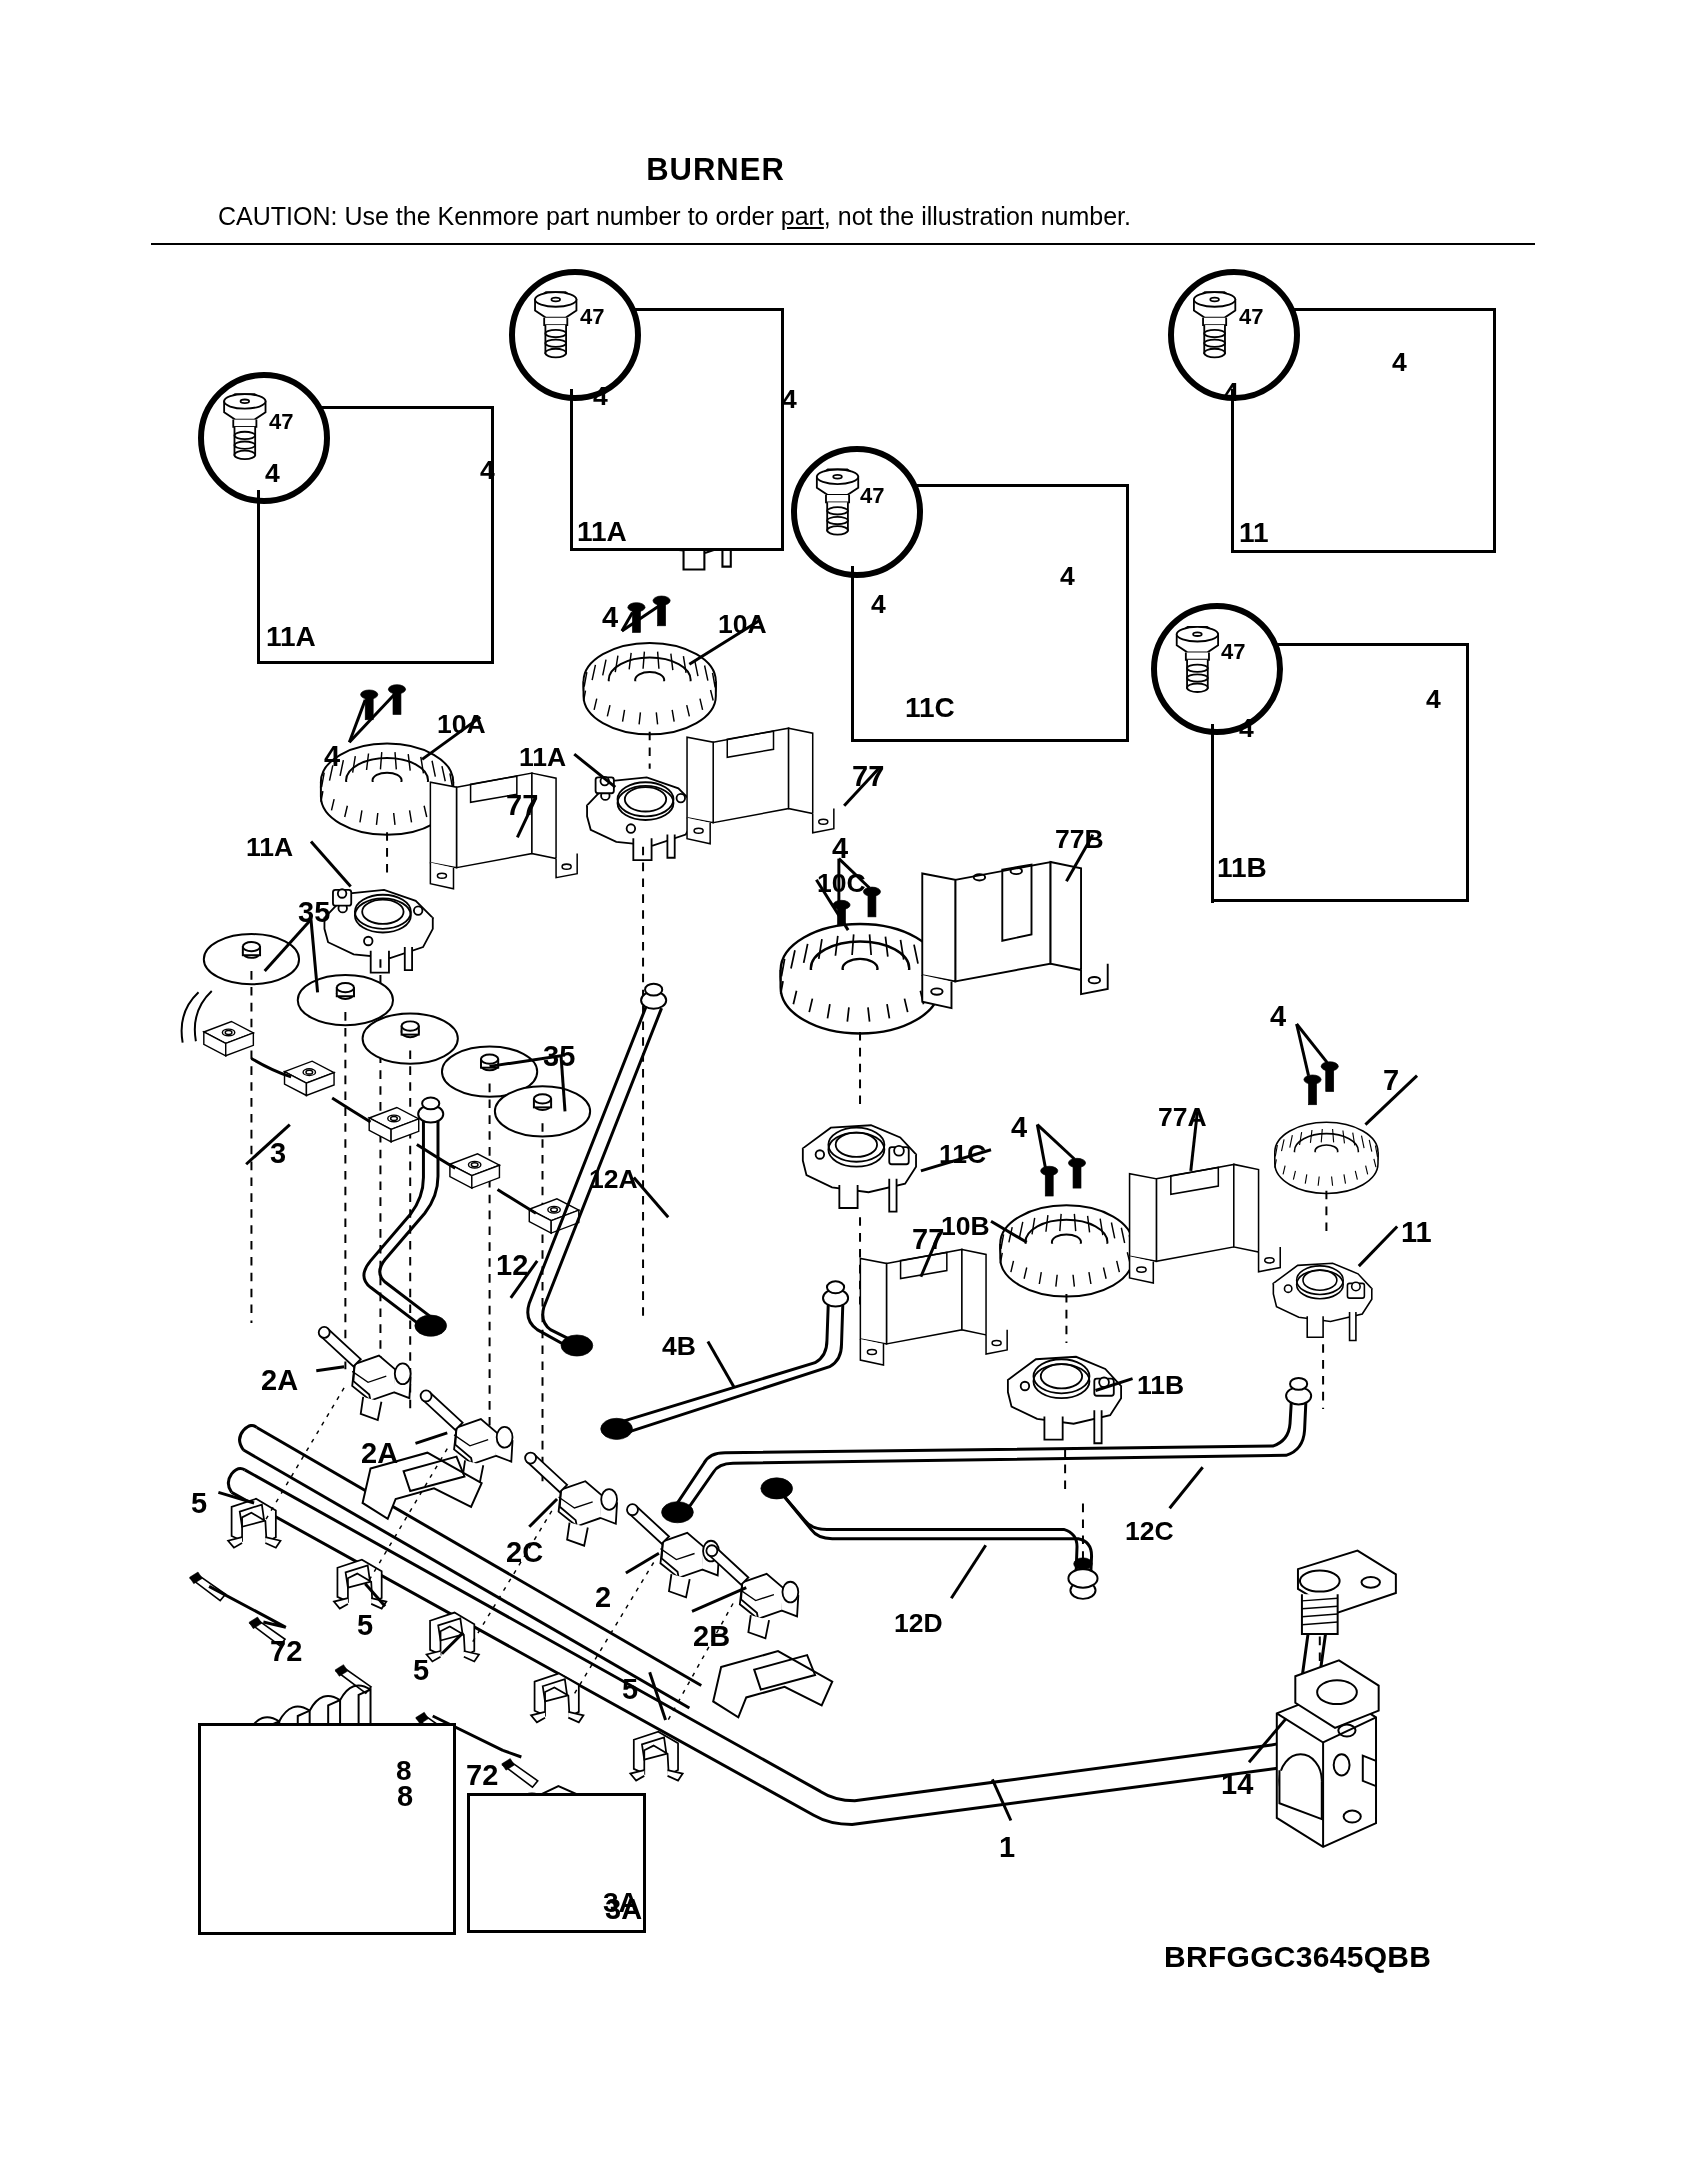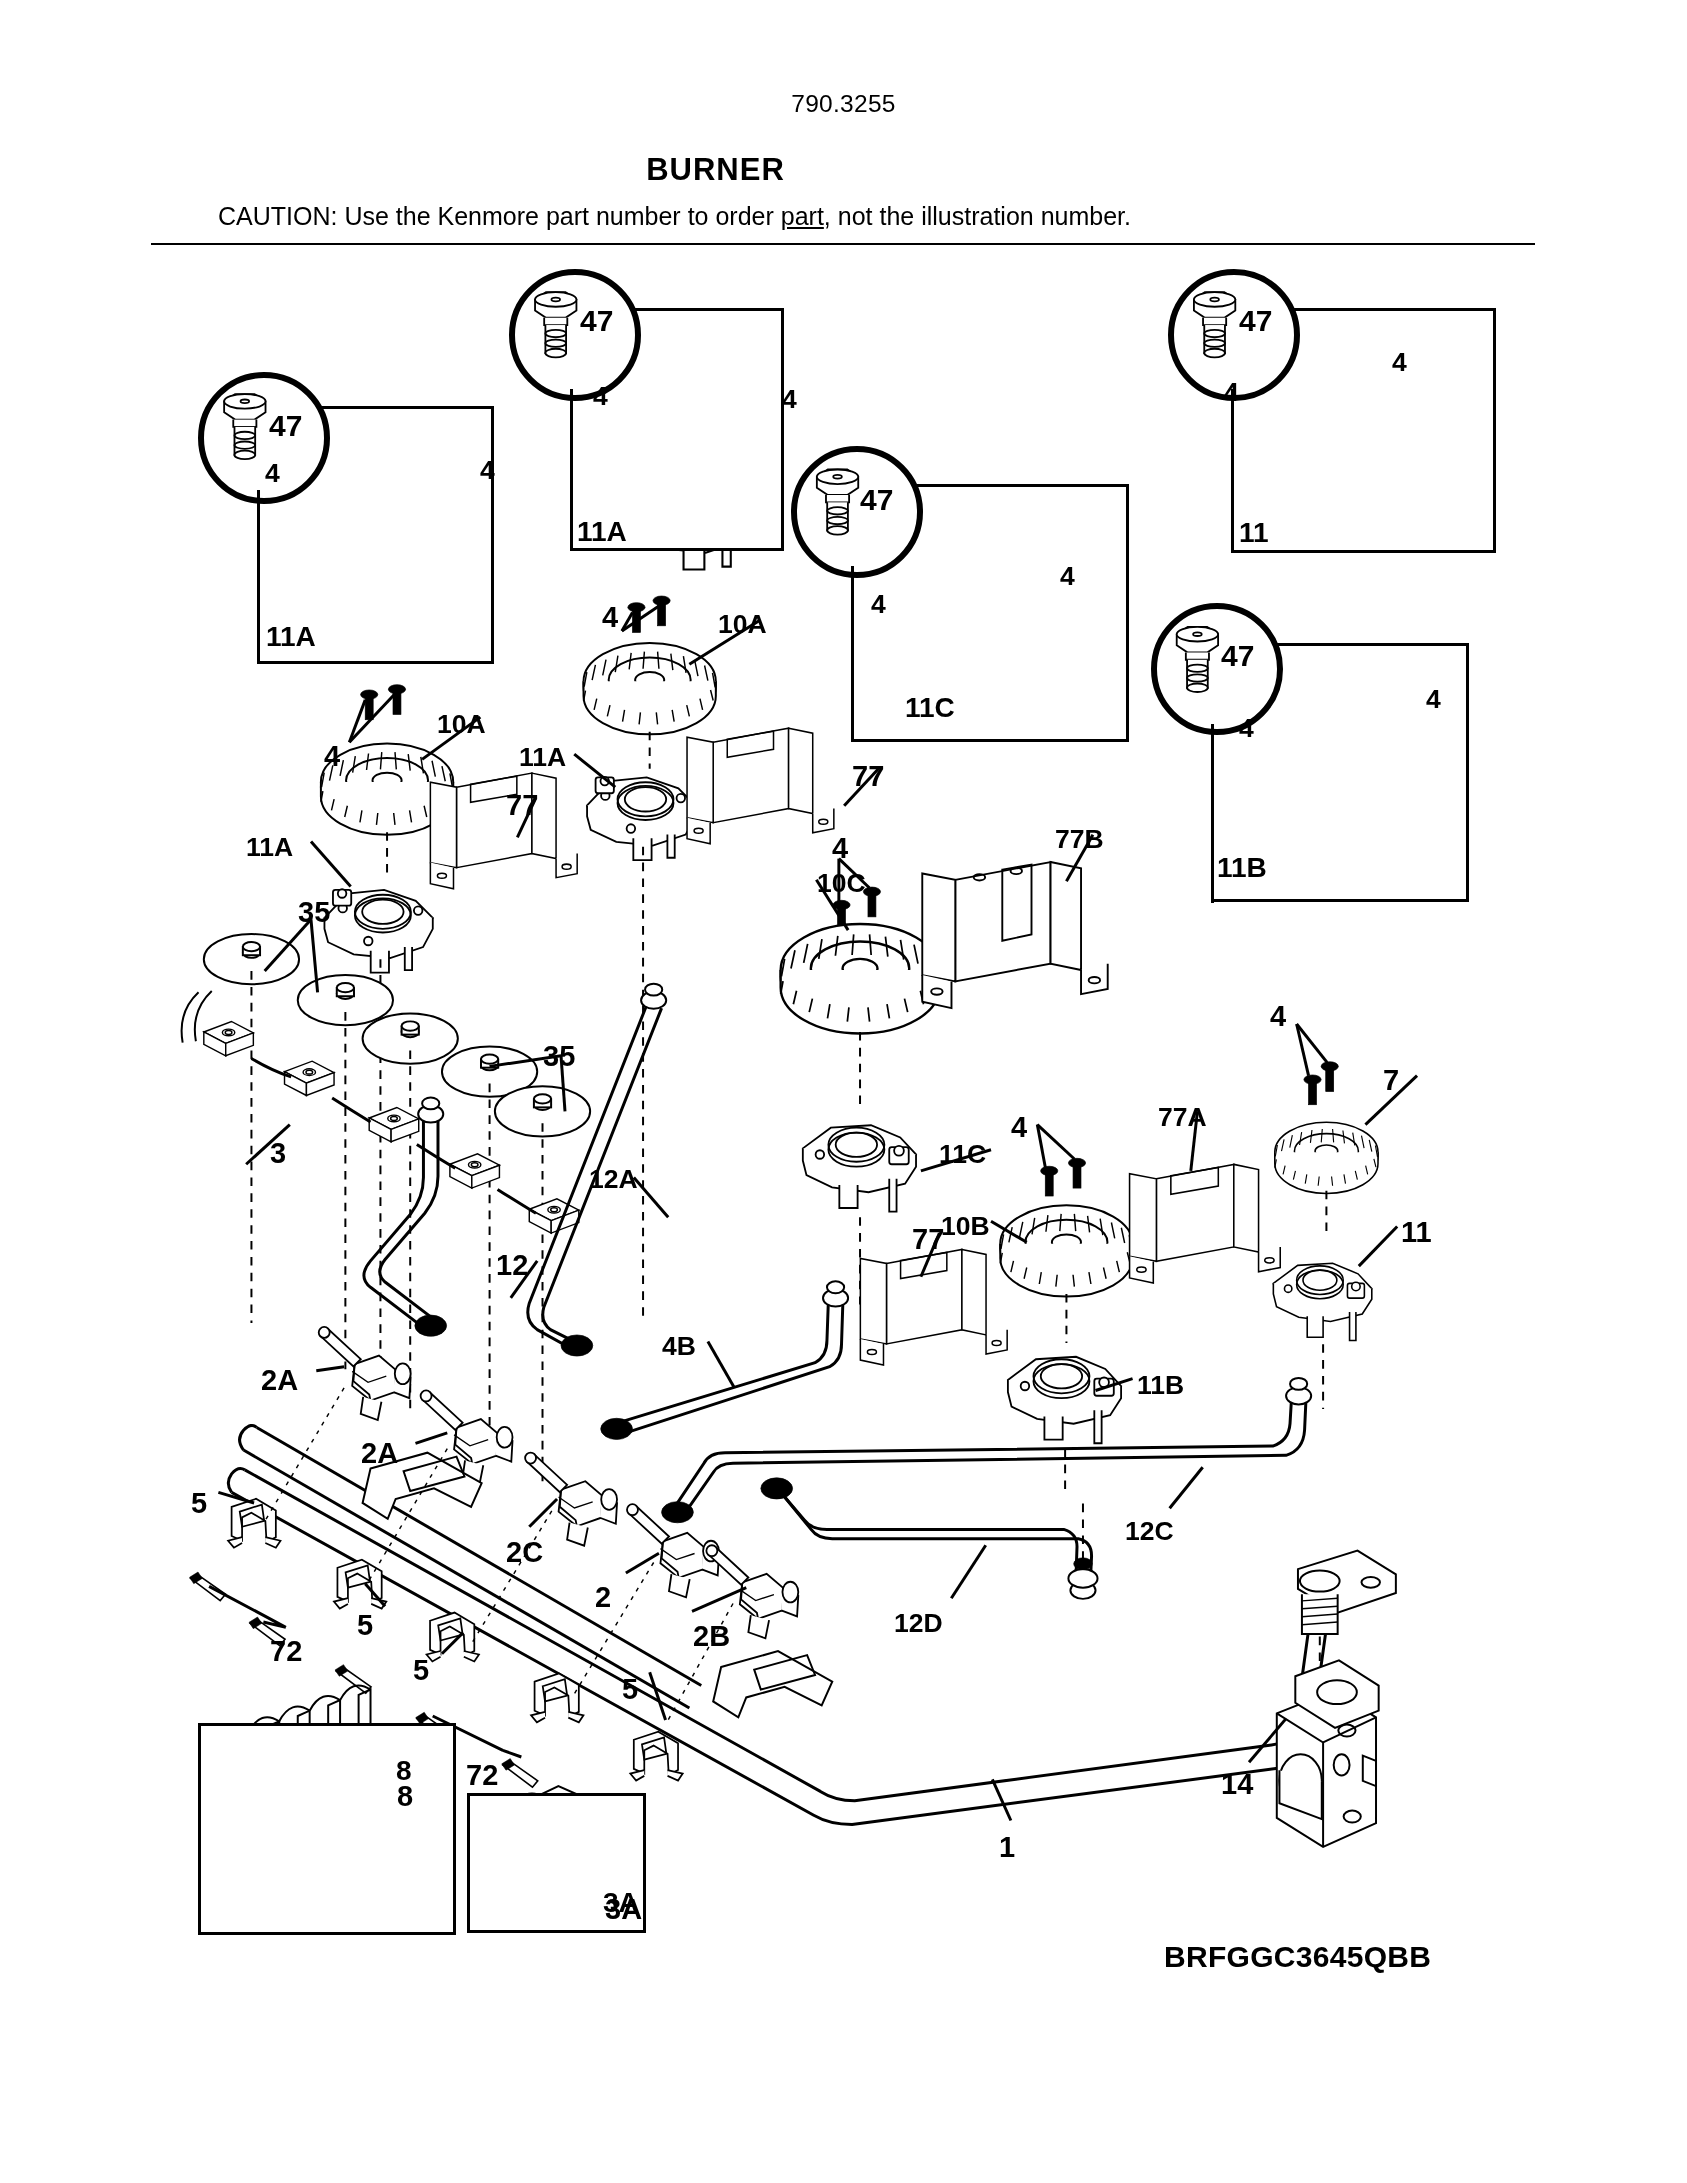--- a/index.html
+++ b/index.html
@@ -49,39 +49,38 @@
   
   .panel{position:absolute;border:3.3px solid #000;background:#fff;box-sizing:border-box;}
   .panel-label{position:absolute;font-weight:bold;font-size:28px;}
 
   
   .bubble{
     position:absolute;border:6px solid #000;border-radius:50%;
     background:#fff;box-sizing:border-box;
   }
   .bubble-num{
-    position:absolute;font-weight:bold;font-size:30px;
+    position:absolute;font-weight:bold;font-size:22px;
   }
   .bubble-stem{position:absolute;background:#000;width:2.6px;}
 
   
   svg.art{position:absolute;left:0;top:0;width:1687px;height:2183px;pointer-events:none;}
   .ln{fill:none;stroke:#000;stroke-width:3;}
   .ln2{fill:none;stroke:#000;stroke-width:4.5;}
   .lnthin{fill:none;stroke:#000;stroke-width:2.2;}
   .fillw{fill:#fff;stroke:#000;stroke-width:3;}
   .fillk{fill:#000;stroke:#000;stroke-width:1;}
   .dashln{fill:none;stroke:#000;stroke-width:3;stroke-dasharray:13 11;}
 </style>
 </head>
 <body>
 
 <div id="page">
 
-  <div class="hdr-model">790.3255</div>
 
   <div class="hdr-title">BURNER</div>
 
   <div class="hdr-caution"><span>CAUTION: Use the Kenmore part number to order </span><u>part</u><span>, not the illustration number.</span></div>
 
   <div class="hdr-rule"></div>
 
   <svg class="art" viewBox="0 0 2550 3300">
     <defs>
 

